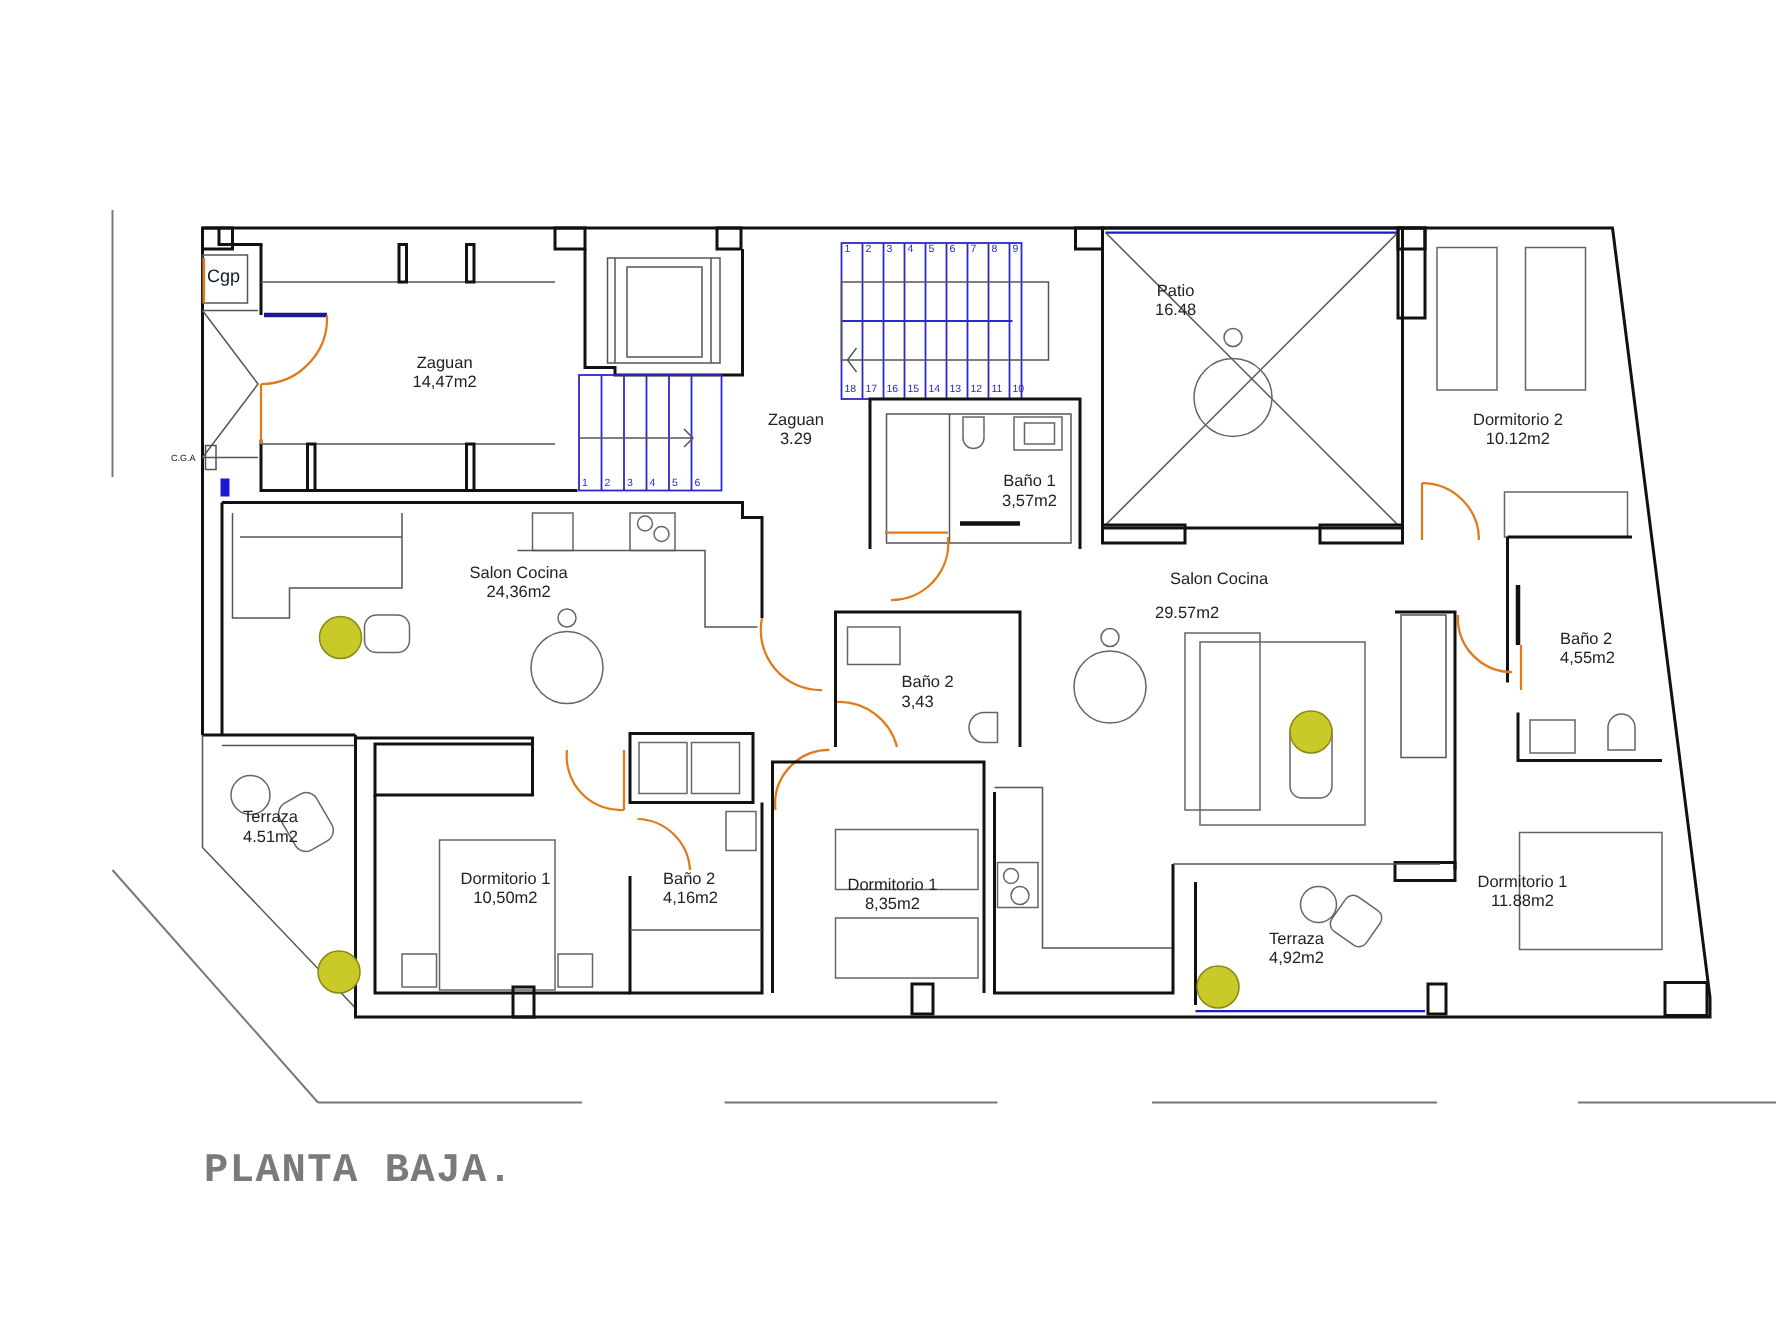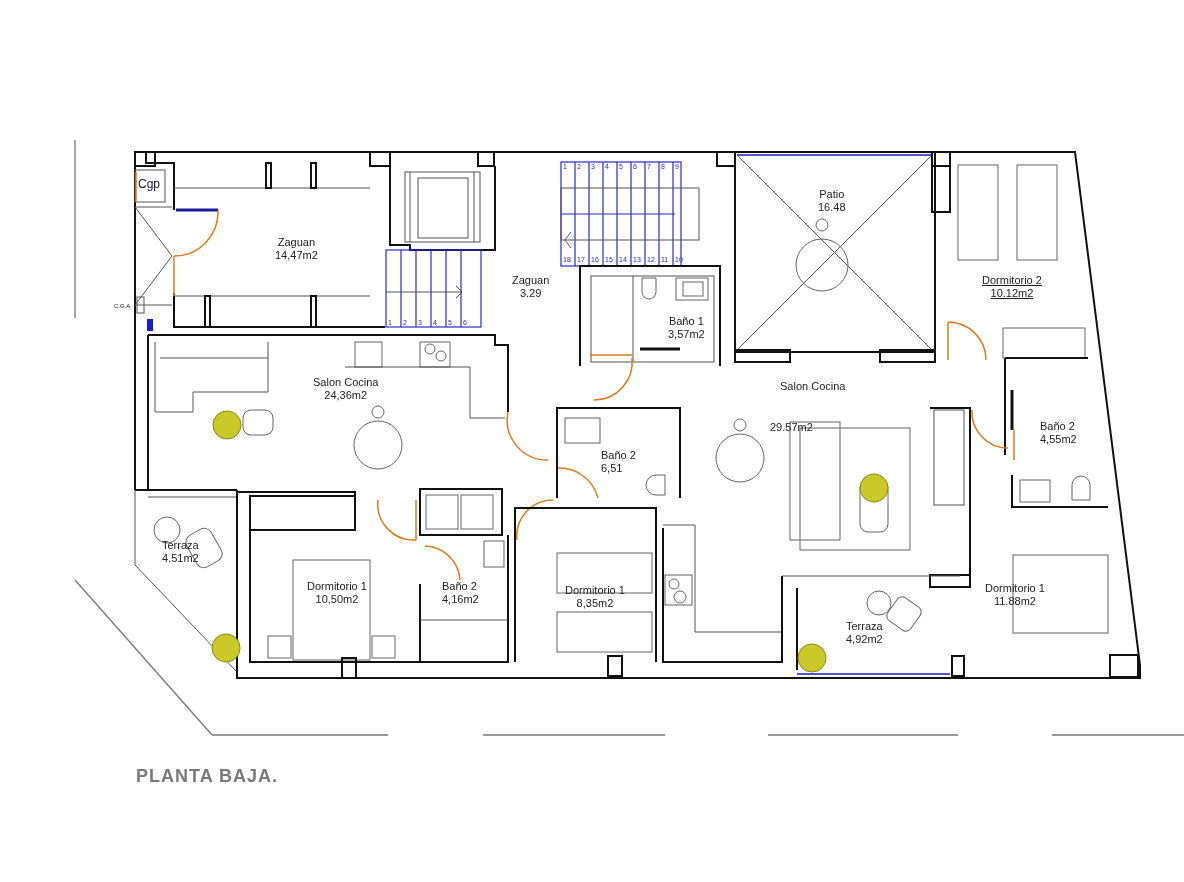--- a/index.html
+++ b/index.html
@@ -9,21 +9,21 @@
   .thin{fill:none;stroke:#555;stroke-width:1;}
   .furn{fill:none;stroke:#666;stroke-width:1;}
   .door{fill:none;stroke:#e07a1a;stroke-width:1.5;}
   .stair{fill:none;stroke:#2a2acc;stroke-width:1.2;}
   .ground{fill:none;stroke:#777;stroke-width:1.3;}
   .plant{fill:#c9c92a;stroke:#8a8a10;stroke-width:1;}
   .lbl{position:absolute;font-size:11px;color:#222;line-height:13px;white-space:nowrap;text-align:center;}
   .lbl span{display:block;}
   .step{position:absolute;font-size:7px;color:#2a2acc;}
   .blue{color:#0f172a;}
-  .title{position:absolute;left:136px;top:766px;font-size:18px;font-weight:bold;color:#7a7a7a;letter-spacing:1px;font-family:Liberation Sans, sans-serif;}
+  .title{position:absolute;left:136px;top:766px;font-size:27px;font-weight:bold;color:#7a7a7a;letter-spacing:1px;font-family:Liberation Mono, monospace;}
 </style>
 </head>
 <body>
 
 <svg width="1184" height="882" viewBox="0 0 1184 882">
 
   <line class="ground" x1="75" y1="140" x2="75" y2="318"></line>
   <line class="ground" x1="75" y1="580" x2="212" y2="735"></line>
   <line class="ground" x1="212" y1="735" x2="388" y2="735"></line>
   <line class="ground" x1="483" y1="735" x2="665" y2="735"></line>
@@ -217,39 +217,39 @@
     <span>14,47m2</span>
   </div>
 <div class="lbl" style="left:512px;top:274px;">
     <span>Zaguan</span>
     <span>3.29</span>
   </div>
 <div class="lbl" style="left:668px;top:315px;">
     <span>Baño 1</span>
     <span>3,57m2</span>
   </div>
-<div class="lbl" style="left:818px;top:188px;">
+<div class="lbl" style="left:770px;top:188px;">
     <span>Patio</span>
     <span>16.48</span>
   </div>
-<div class="lbl" style="left:982px;top:274px;text-decoration:underline;">
+<div class="lbl" style="left:982px;top:274px;">
     <span>Dormitorio 2</span>
     <span>10.12m2</span>
   </div>
 <div class="lbl" style="left:313px;top:376px;">
     <span>Salon Cocina</span>
     <span>24,36m2</span>
   </div>
 <div class="lbl" style="left:780px;top:380px;text-align:left;">
     <span>Salon Cocina</span>
-    <span style="margin-left:-10px;margin-top:28px;">29.57m2</span>
+    <span style="margin-left:-10px;margin-top:10px;">29.57m2</span>
   </div>
 <div class="lbl" style="left:601px;top:449px;text-align:left;">
     <span>Baño 2</span>
-    <span>6,51</span>
+    <span>3,43</span>
   </div>
 <div class="lbl" style="left:1040px;top:420px;text-align:left;">
     <span>Baño 2</span>
     <span>4,55m2</span>
   </div>
 <div class="lbl" style="left:162px;top:539px;">
     <span>Terraza</span>
     <span>4.51m2</span>
   </div>
 <div class="lbl" style="left:307px;top:580px;">

